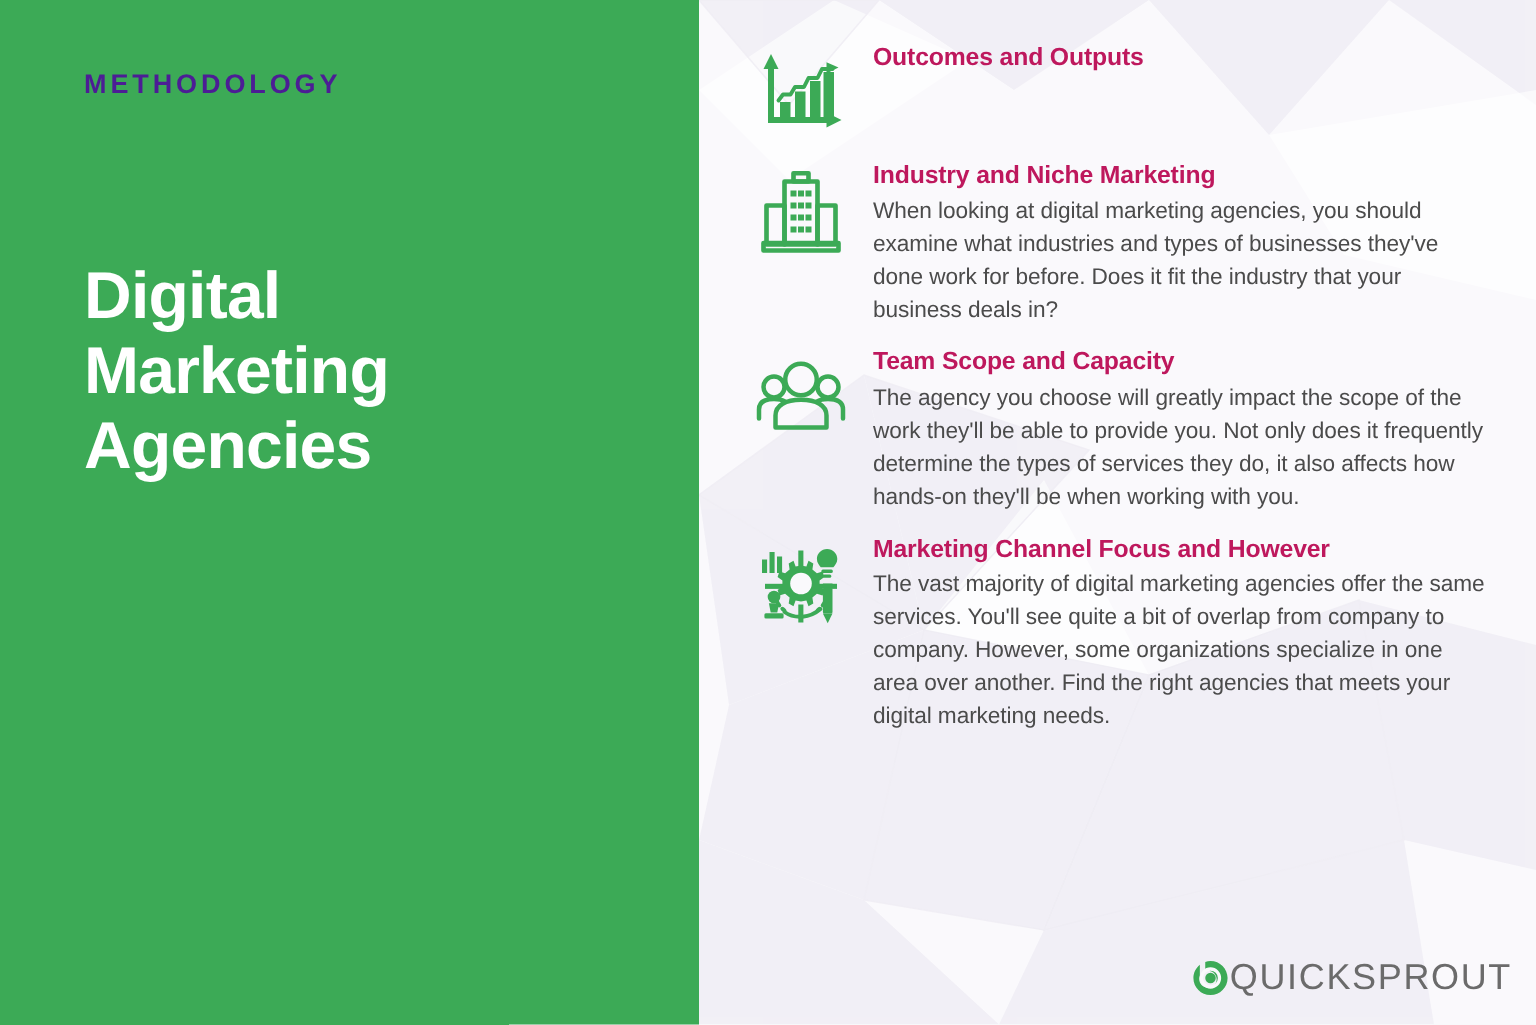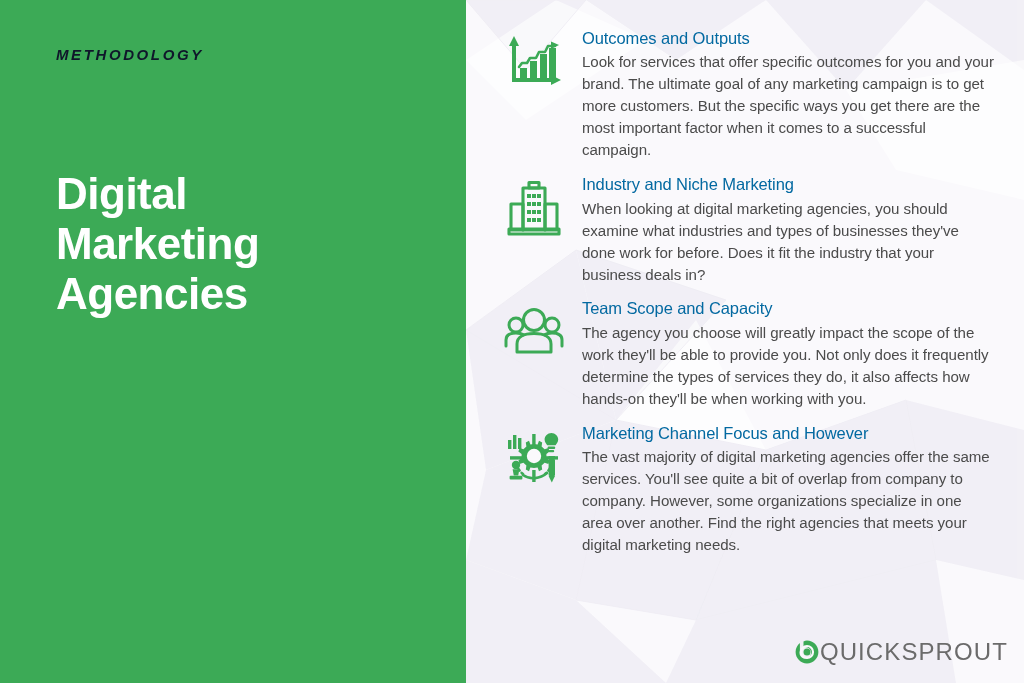--- a/index.html
+++ b/index.html
@@ -26,27 +26,26 @@
     position: relative;
     width: 466px;
     height: 683px;
     background: #3caa56;
     box-sizing: border-box;
     padding: 44px 52px 0 56px;
     flex: 0 0 466px;
     overflow: hidden;
   }
   .eyebrow {
-    color: #0f172a;
-    font-size: 15px;
+    color: #4c1d95;
+    font-size: 18px;
     font-weight: bold;
     letter-spacing: 2.6px;
     margin: 0;
     padding-top: 2px;
-    font-style: italic;
   }
   .title-block {
     margin-top: 106px;
   }
   .main-title {
     color: #ffffff;
     font-size: 44px;
     font-weight: bold;
     line-height: 1.14;
     letter-spacing: -0.5px;
@@ -92,23 +91,23 @@
     display: flex;
     justify-content: center;
     padding-top: 4px;
   }
   .icon-wrap svg { display: block; }
   .section-body {
     flex: 1 1 auto;
     padding-right: 6px;
   }
   .section-title {
-    color: #0369a1;
+    color: #be185d;
     font-size: 16.5px;
-    font-weight: normal;
+    font-weight: bold;
     margin: 0 0 2px 0;
     letter-spacing: -0.1px;
     line-height: 1.3;
   }
   .section-text {
     color: #4b4b4b;
     font-size: 15.1px;
     line-height: 1.455;
     margin: 0;
     letter-spacing: -0.05px;
@@ -188,21 +187,20 @@
               <rect x="27" y="29" width="7" height="19"></rect>
               <rect x="37" y="22" width="7" height="26"></rect>
               <rect x="46" y="16" width="7" height="32"></rect>
             </g>
             <path d="M16,35 L19,31 L24,31 L27,26 L33,26 L36,20 L42,20 L45,14 L52,14" fill="none" stroke="#3caa56" stroke-width="2.6" stroke-linecap="round" stroke-linejoin="round"></path>
             <polygon points="56,13 48,9.5 48,17" fill="#3caa56"></polygon>
           </svg>
         </div>
         <div class="section-body">
           <h2 class="section-title">Outcomes and Outputs</h2>
-          <p class="section-text">Look for services that offer specific outcomes for you and your brand. The ultimate goal of any marketing campaign is to get more customers. But the specific ways you get there are the most important factor when it comes to a successful campaign.</p>
         </div>
       </div>
 
       <div class="section">
         <div class="icon-wrap">
           <svg width="62" height="62" viewBox="0 0 62 62">
             <g fill="none" stroke="#3caa56" stroke-width="3.1" stroke-linejoin="round">
               <rect x="20" y="10" width="22" height="42"></rect>
               <rect x="26" y="4.5" width="10" height="5.5"></rect>
               <rect x="8" y="26" width="12" height="26"></rect>

